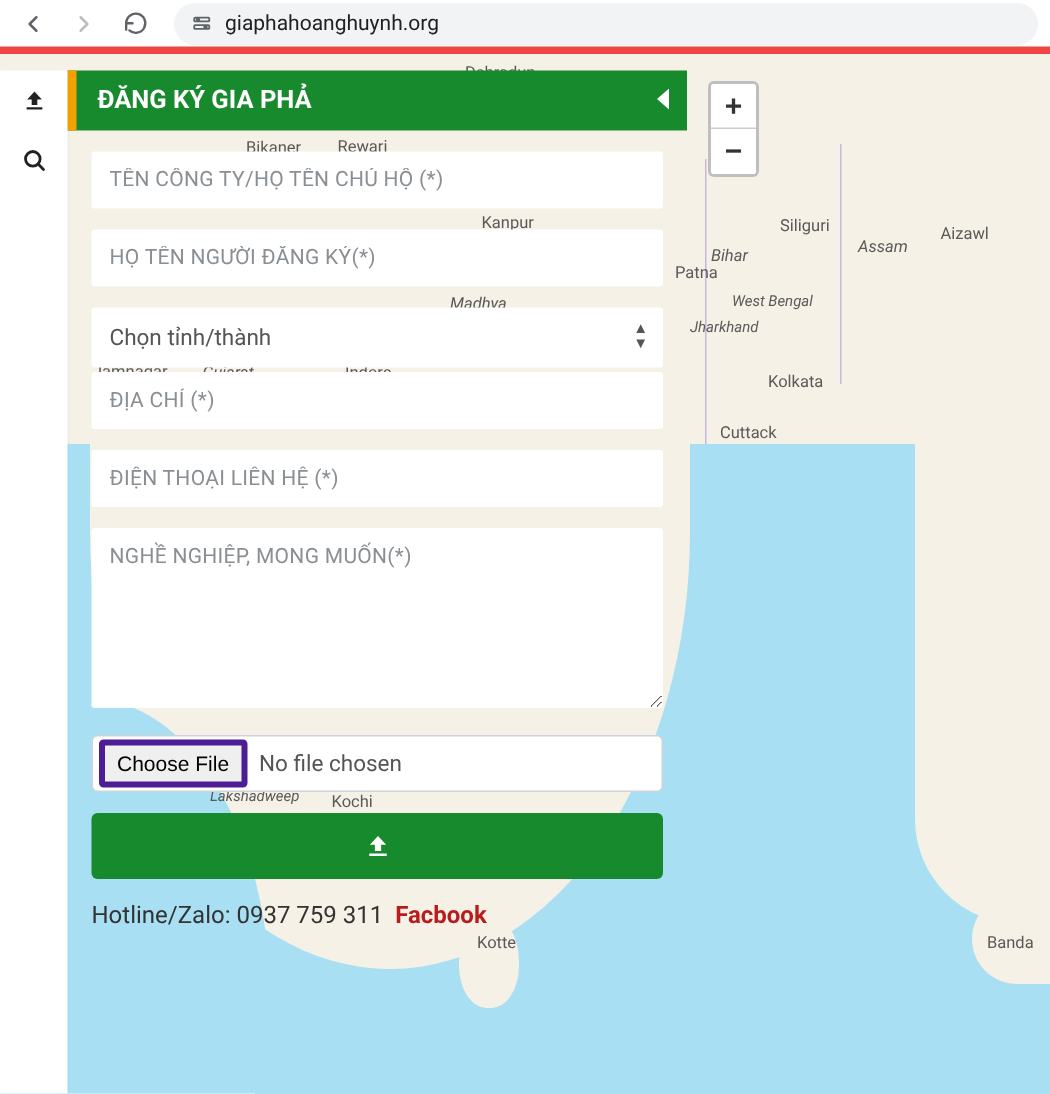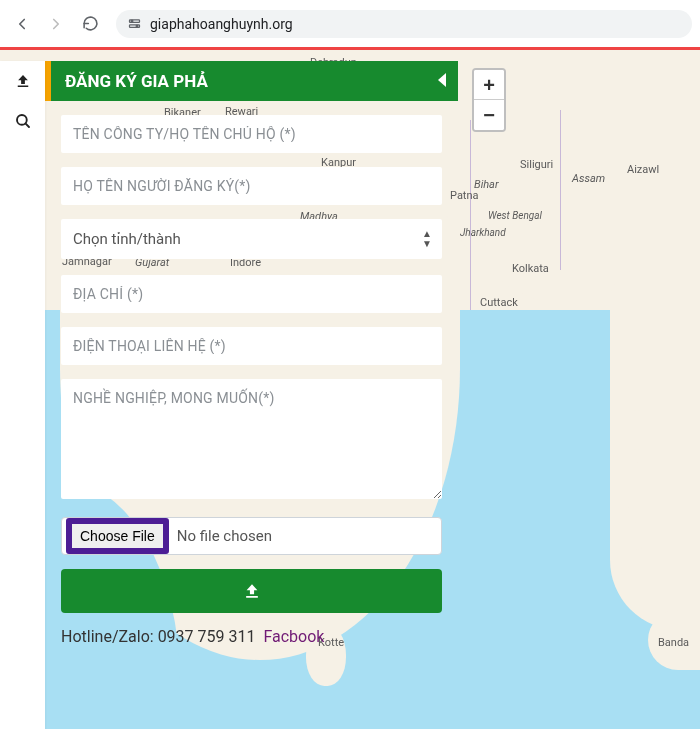--- a/index.html
+++ b/index.html
@@ -1,19 +1,19 @@
 <!DOCTYPE html>
 <html><head>
 <meta charset="utf-8">
 <style>
   * { box-sizing: border-box; margin: 0; padding: 0; }
   body { font-family: -apple-system, BlinkMacSystemFont, "Segoe UI", Roboto, Arial, sans-serif; width: 700px; height: 729px; overflow: hidden; background: #fff; }
 
   
-  .browser-bar { height: 50px; display: flex; align-items: center; gap: 6px; padding: 0 8px; background: #fff; border-bottom: 3px solid #ef4444; }
+  .browser-bar { height: 36px; display: flex; align-items: center; gap: 6px; padding: 0 8px; background: #fff; border-bottom: 5px solid #ef4444; }
   .nav-btn { width: 28px; height: 28px; border-radius: 14px; display: flex; align-items: center; justify-content: center; color: #5f6368; cursor: pointer; }
   .nav-btn.disabled { color: #bdbdbd; }
   .url-area { flex: 1; display: flex; align-items: center; gap: 8px; height: 28px; border-radius: 14px; background: #f1f3f4; padding: 0 10px; color: #202124; font-size: 14px; margin-left: 6px; }
   .url-area .site-icon { width: 16px; height: 16px; display:flex; align-items:center; justify-content:center; }
 
   
   .app { position: relative; width: 700px; height: 693px; }
 
   
   .map-bg { position: absolute; inset: 0; overflow: hidden; }
@@ -31,31 +31,31 @@
   .left-rail { position:absolute; top:11px; left:0; width:45px; height:682px; background:#fff; z-index:5; box-shadow: 1px 0 2px rgba(0,0,0,0.04); }
   .left-rail .rail-btn { width:45px; height:40px; display:flex; align-items:center; justify-content:center; color:#222; cursor:pointer; }
 
   
   .panel-wrap { position:absolute; top:11px; left:45px; width:413px; z-index:4; }
   .panel-head { height:40px; background:#178a2e; color:#fff; display:flex; align-items:center; padding:0 14px; font-weight:bold; font-size:17px; position:relative; border-left: 6px solid #f5a200; }
   .panel-head .collapse-tri { position:absolute; right:12px; top:12px; width:0;height:0; border-top:7px solid transparent; border-bottom:7px solid transparent; border-right:8px solid #fff; cursor:pointer; }
   .panel-body { padding:14px 16px 18px 16px; }
   .field { display:block; width:100%; border:none; background:#fff; padding:11px 12px; font-size:14px; color:#333; margin-bottom:14px; border-radius:2px; font-family:inherit; }
   .field::placeholder { color:#8a8f94; letter-spacing:.2px; }
-  .select-wrap { position:relative; margin-bottom:16px; }
+  .select-wrap { position:relative; margin-bottom:3px; }
   .select-wrap select { width:100%; appearance:none; -webkit-appearance:none; background:#fff; border:none; padding:11px 36px 11px 12px; font-size:15px; color:#555; border-radius:2px; font-family:inherit; }
   .select-caret { position:absolute; right:10px; top:50%; transform:translateY(-50%); pointer-events:none; color:#555; font-size:10px; line-height:10px; }
   textarea.field { height:120px; resize:both; margin-bottom:18px; }
   .file-row { background:#fff; border:1px solid #ced4da; border-radius:4px; height:38px; display:flex; align-items:center; padding:4px; margin-bottom:14px; }
-  .file-btn { border:6px solid #4c1d95; background:#efefef; border-radius:3px; padding:4px 8px; font-size:14px; cursor:pointer; }
+  .file-btn { border:4px solid #4c1d95; background:#efefef; border-radius:3px; padding:4px 8px; font-size:14px; cursor:pointer; }
   .file-label { margin-left:8px; color:#555; font-size:15px; }
   .submit { width:100%; height:44px; background:#178a2e; border:none; border-radius:4px; color:#fff; display:flex; align-items:center; justify-content:center; cursor:pointer; }
   .submit svg { width:20px; height:20px; fill:#fff; }
   .hotline { margin-top:14px; font-size:16px; color:#333; }
-  .hotline a { color:#701a75; text-decoration:none; margin-left:4px; }
+  .hotline a { color:#b91c1c; text-decoration:none; margin-left:4px;font-weight:bold; }
 
 </style>
 </head>
 <body>
 
 <div class="browser-bar">
   <div class="nav-btn">
     <svg width="18" height="18" viewBox="0 0 24 24" fill="none" stroke="currentColor" stroke-width="2.2" stroke-linecap="round" stroke-linejoin="round">
         <polyline points="15 18 9 12 15 6"></polyline>
       </svg>

